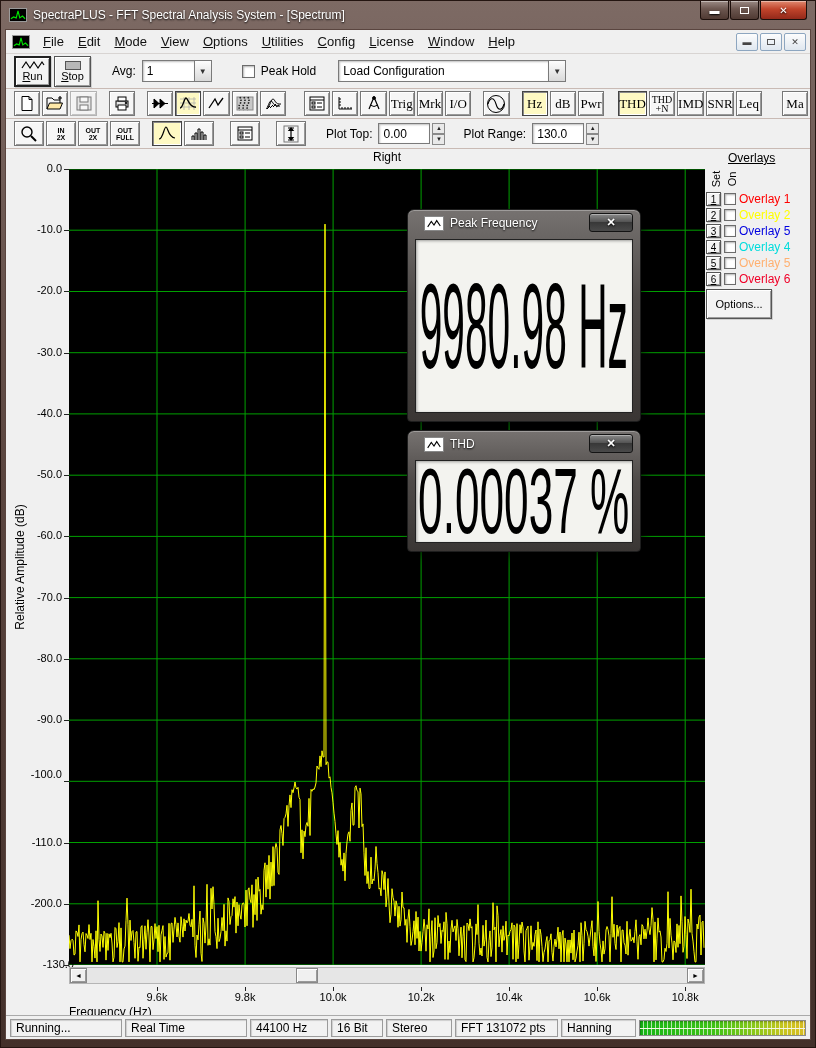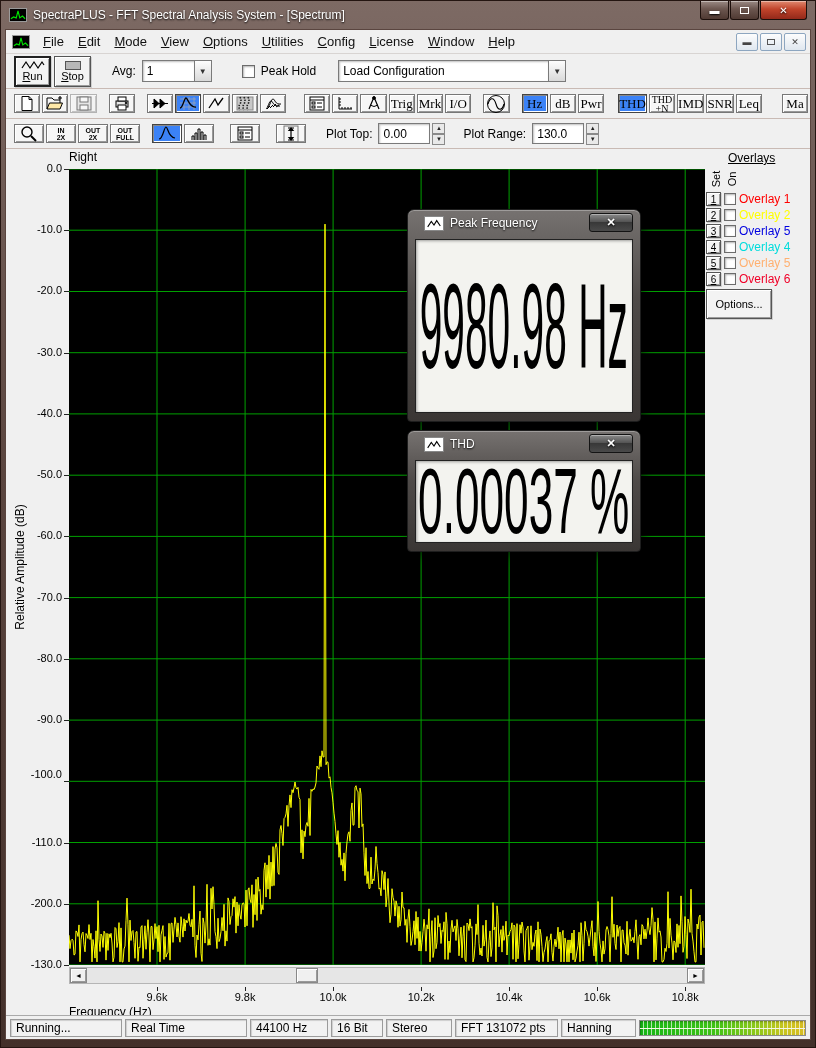--- a/index.html
+++ b/index.html
@@ -35,44 +35,44 @@
     border-bottom:1px solid #c9bab4;}
   #toolbar1{top:24px;height:35px;padding-left:8px;}
   #toolbar2{top:59px;height:30px;padding-left:8px;overflow:hidden;}
   #toolbar3{top:89px;height:30px;padding-left:8px;}
   .btn3d{background:#f3f3f3;border:1px solid #555;
     box-shadow:inset 1px 1px 0 #fff,inset -1px -1px 0 #9c9c9c,1px 1px 0 #cfcfcf;
     display:flex;flex-direction:column;align-items:center;justify-content:center;color:#000;}
   .bigbtn{width:37px;height:31px;margin-right:3px;}
   .bigbtn .btn-label{display:block;font-size:11px;line-height:11px;margin-top:1px;}
   .bigbtn .btn-label::first-letter{text-decoration:underline;}
-  .tbtn{width:30px;height:19px;margin-right:2px;background:#f6f6f6;border:1px solid #777;
+  .tbtn{width:30px;height:25px;margin-right:2px;background:#f6f6f6;border:1px solid #777;
     box-shadow:inset 1px 1px 0 #fff,inset -1px -1px 0 #999;display:flex;align-items:center;
     justify-content:center;flex-direction:column;}
-  .tbtn.pressed{background:#3b82f6;box-shadow:inset 1px 1px 0 #8a8a8a,inset -1px -1px 0 #fff;border-color:#444;}
+  .tbtn.pressed{background:#fef9c3;box-shadow:inset 1px 1px 0 #8a8a8a,inset -1px -1px 0 #fff;border-color:#444;}
   .tbtn.disabled{opacity:.5;filter:grayscale(1);}
   .tbtn.serif{font-family:"Liberation Serif",serif;font-size:13px;}
   .tbtn.serif2{font-family:"Liberation Serif",serif;font-size:10px;line-height:9px;}
   .tbtn.mini{font-size:7px;font-weight:bold;line-height:7px;}
   .tb-gap{height:100%;flex:0 0 auto;}
   .tb-label{margin:0 6px 0 18px;font-size:12px;color:#000;}
   .field{background:#fff;border:1px solid #7a7a7a;box-shadow:inset 1px 1px 2px rgba(0,0,0,.25);
     height:21px;display:flex;align-items:center;padding:0 4px;font-size:12px;color:#000;}
   .combo{display:flex;height:22px;}
   .combo .field{flex:1;border-right:none;}
   .combo-btn{width:18px;height:22px;background:linear-gradient(#fdfdfd,#d9d9d9);border:1px solid #7a7a7a;
     display:flex;align-items:center;justify-content:center;font-size:8px;color:#333;}
   .spin{display:flex;flex-direction:column;width:13px;height:22px;margin-left:2px;}
   .spin div{flex:1;background:#e9e9e9;border:1px solid #8a8a8a;font-size:6px;line-height:8px;
     display:flex;align-items:center;justify-content:center;color:#222;}
   .checkbox{width:13px;height:13px;background:#fff;border:1px solid #6c6c6c;
     box-shadow:inset 1px 1px 2px rgba(0,0,0,.3);display:inline-block;}
   
   #workspace{position:absolute;left:0;right:0;top:119px;bottom:24px;background:#f0f0f0;}
-  #plot-title{position:absolute;left:63px;width:636px;top:1px;text-align:left;font-size:12px;color:#000;}
+  #plot-title{position:absolute;left:63px;width:636px;top:1px;text-align:center;font-size:12px;color:#000;}
   #plot{position:absolute;left:63px;top:20px;width:636px;height:796px;background:#000;}
   .ytick-label{position:absolute;left:0;width:56px;text-align:right;font-size:11px;color:#000;height:14px;}
   .ytick-mark{position:absolute;left:58px;width:5px;height:1px;background:#222;}
   #y-axis-title{position:absolute;left:14px;top:418px;transform:translate(-50%,-50%) rotate(-90deg);
     white-space:nowrap;font-size:12px;color:#000;}
   #scrollbar{position:absolute;left:63px;top:818px;width:636px;height:17px;background:#e6e6e6;
     border:1px solid #b5b5b5;}
   .sb-arrow{position:absolute;top:0;width:17px;height:15px;background:#f0f0f0;border:1px solid #888;
     box-shadow:inset 1px 1px 0 #fff,inset -1px -1px 0 #999;display:flex;align-items:center;
     justify-content:center;font-size:7px;color:#000;}
@@ -456,21 +456,21 @@
           <div class="ytick-label" style="top: 502.846px;">-80.0</div>
           <div class="ytick-mark" style="top: 509.846px;"></div>
           <div class="ytick-label" style="top: 564.077px;">-90.0</div>
           <div class="ytick-mark" style="top: 571.077px;"></div>
           <div class="ytick-label" style="top: 619px;">-100.0</div>
           <div class="ytick-mark" style="top: 632.308px;"></div>
           <div class="ytick-label" style="top: 686.538px;">-110.0</div>
           <div class="ytick-mark" style="top: 693.538px;"></div>
           <div class="ytick-label" style="top: 747.769px;">-200.0</div>
           <div class="ytick-mark" style="top: 754.769px;"></div>
-          <div class="ytick-label" style="top: 809px;">-130.0</div>
+          <div class="ytick-label" style="top: 809px; margin-left: 12px;">-130.0</div>
           <div class="ytick-mark" style="top: 816px;"></div>
         </div>
       <div id="y-axis-title">Relative Amplitude (dB)</div>
       <div id="scrollbar">
         <div class="sb-arrow" style="left:0">◄</div>
         <div id="sb-thumb"></div>
         <div class="sb-arrow" style="right:0">►</div>
       </div>
       <div id="x-axis">
           <div class="xtick-mark" style="left: 151.028px;"></div>

